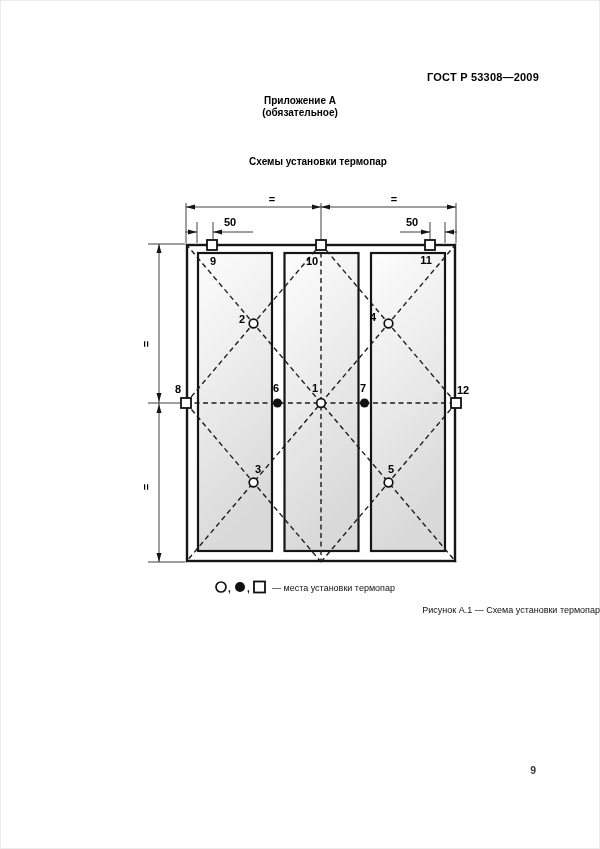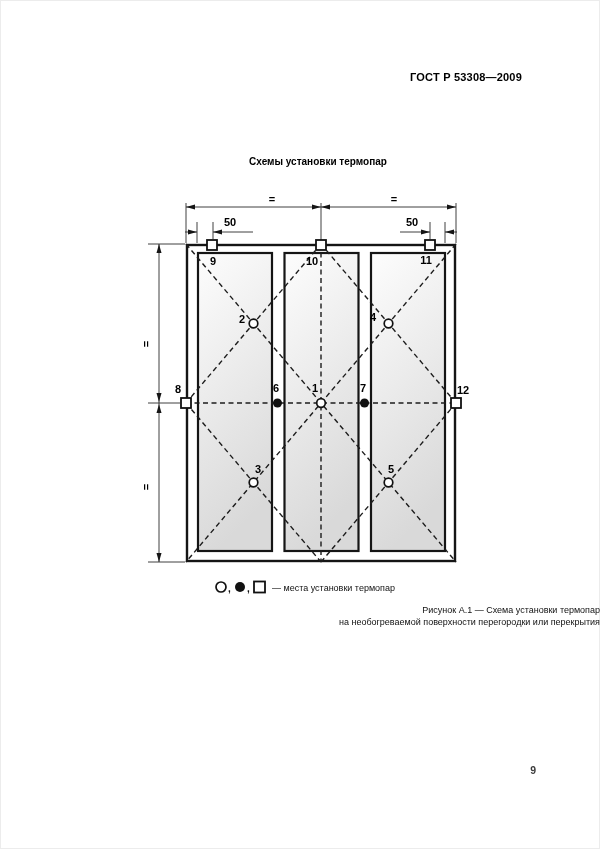--- a/index.html
+++ b/index.html
@@ -2,21 +2,21 @@
 <html><head>
 <meta charset="utf-8">
 <style>
   html,body{margin:0;padding:0;background:#ffffff;}
   .page{
     position:relative;width:600px;height:849px;background:#fff;
     font-family:"Liberation Sans", sans-serif;color:#000;overflow:hidden;
     box-shadow:inset 0 0 0 1px #ececec;
   }
   .doc-header{
-    position:absolute;top:71px;right:78px;
+    position:absolute;top:71px;right:61px;
     font-size:11px;font-weight:bold;letter-spacing:0.2px;
   }
   .appendix{
     position:absolute;top:95px;left:0;right:0;text-align:center;
     font-size:10px;font-weight:bold;line-height:12px;
   }
   .doc-title{
     position:absolute;top:156px;left:0;right:0;text-align:center;
     font-size:10px;font-weight:bold;line-height:11px;padding-left:36px;
   }
@@ -44,20 +44,24 @@
   .marker-filled{fill:#111;stroke:none;}
   .marker-square{fill:#ffffff;stroke:#111;stroke-width:1.8;}
 </style>
 </head>
 <body>
 
 <div class="page">
 
   <div class="doc-header">ГОСТ Р 53308—2009</div>
 
+  <div class="appendix">
+    <div>Приложение А</div>
+    <div>(обязательное)</div>
+  </div>
 
   <div class="doc-title">
     <div>Схемы установки термопар</div>
   </div>
 
   <svg class="diagram-svg" width="360" height="410" viewBox="120 190 360 410" xmlns="http://www.w3.org/2000/svg">
     <defs>
       <linearGradient id="panelGrad" x1="0" y1="0" x2="0.25" y2="1">
         <stop offset="0" stop-color="#fdfdfd"></stop>
         <stop offset="1" stop-color="#d9d9d9"></stop>
@@ -163,18 +167,17 @@
       <text x="228" y="592" class="legcomma">,</text>
       <circle cx="240" cy="587" r="5" class="marker-filled"></circle>
       <text x="247" y="592" class="legcomma">,</text>
       <rect x="254" y="581.5" width="11" height="11" class="marker-square"></rect>
       <text x="272" y="590.5" class="legtxt">— места установки термопар</text>
     </g>
   </svg>
 
   <div class="caption">
     <div>Рисунок А.1 — Схема установки термопар</div>
-    <div>на необогреваемой поверхности перегородки или перекрытия</div>
   </div>
 
   <div class="page-number">9</div>
 
 </div>
 
 </body></html>

